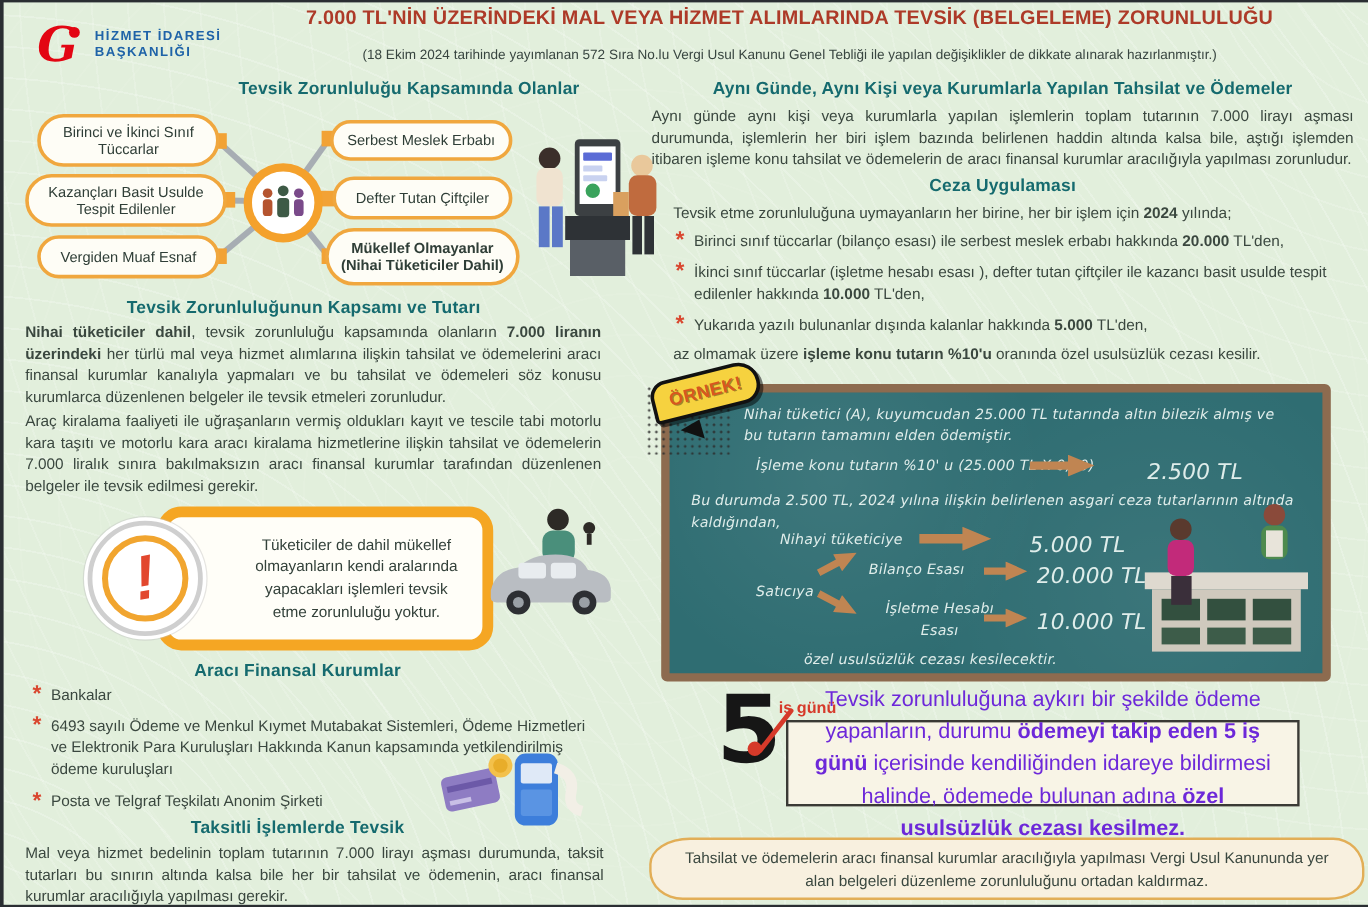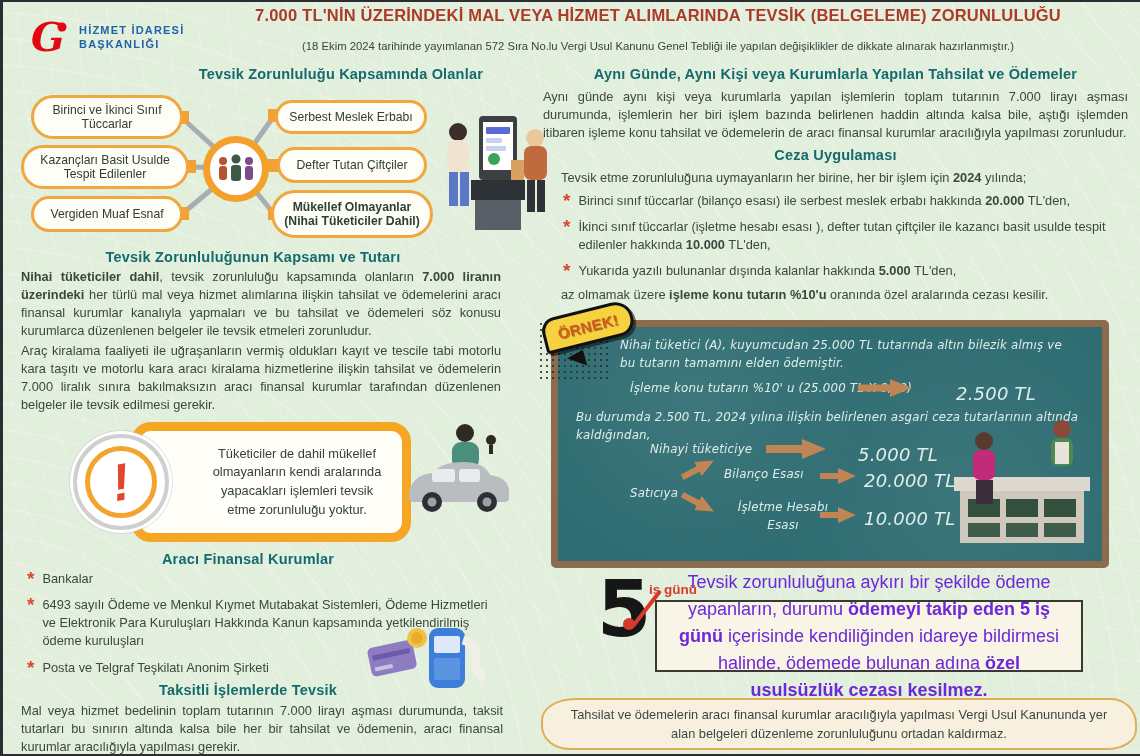--- a/index.html
+++ b/index.html
@@ -221,21 +221,21 @@
     </div>
     <div class="bullet-row">
       <span class="ast">*</span>
       <span class="body-text" style="text-align:left;"><span>İkinci sınıf tüccarlar (işletme hesabı esası ), defter tutan çiftçiler ile kazancı basit usulde tespit edilenler hakkında </span><span class="bold">10.000</span><span> TL'den,</span></span>
     </div>
     <div class="bullet-row">
       <span class="ast">*</span>
       <span class="body-text" style="text-align:left;"><span>Yukarıda yazılı bulunanlar dışında kalanlar hakkında </span><span class="bold">5.000</span><span> TL'den,</span></span>
     </div>
   </div>
-  <div class="abs body-text" style="left:558px; top:284px; width:560px; text-align:left;"><span>az olmamak üzere </span><span class="bold">işleme konu tutarın %10'u</span><span> oranında özel aralarında cezası kesilir.</span></div>
+  <div class="abs body-text" style="left:558px; top:284px; width:560px; text-align:left;"><span>az olmamak üzere </span><span class="bold">işleme konu tutarın %10'u</span><span> oranında özel usulsüzlük cezası kesilir.</span></div>
 
   <div id="board" class="abs" style="left:548px; top:318px; width:558px; height:248px;">
     <div class="abs chalk" style="left:62px; top:10px; width:452px;">Nihai tüketici (A), kuyumcudan 25.000 TL tutarında altın bilezik almış ve bu tutarın tamamını elden ödemiştir.</div>
     <div class="abs chalk" style="left:72px; top:53px;">İşleme konu tutarın %10' u (25.000 TL X 0,10)</div>
     <svg class="abs" style="left:300px; top:52px;" width="54" height="18" viewBox="0 0 54 18">
       <path d="M0 5.5 h32 v-5.5 l22 9 l-22 9 v-5.5 h-32 z" fill="#c08552"></path>
     </svg>
     <div class="abs chalk chalk-val" style="left:398px; top:53px;">2.500 TL</div>
     <div class="abs chalk" style="left:18px; top:82px; width:510px;">Bu durumda 2.500 TL, 2024 yılına ilişkin belirlenen asgari ceza tutarlarının altında kaldığından,</div>
 
@@ -257,20 +257,21 @@
     </svg>
     <svg class="abs" style="left:122px; top:168px; transform:rotate(28deg);" width="36" height="16" viewBox="0 0 36 16">
       <path d="M0 5 h18 v-5 l18 8 l-18 8 v-5 h-18 z" fill="#c08552"></path>
     </svg>
     <div class="abs chalk" style="left:166px; top:172px; width:118px; text-align:center;">İşletme Hesabı Esası</div>
     <svg class="abs" style="left:262px; top:180px;" width="36" height="16" viewBox="0 0 36 16">
       <path d="M0 5 h18 v-5 l18 8 l-18 8 v-5 h-18 z" fill="#c08552"></path>
     </svg>
     <div class="abs chalk chalk-val" style="left:306px; top:178px;">10.000 TL</div>
 
+    <div class="abs chalk" style="left:112px; top:214px;">özel usulsüzlük cezası kesilecektir.</div>
 
     <svg class="abs" style="right:4px; bottom:4px;" width="152" height="150" viewBox="0 0 152 150">
       <rect x="8" y="70" width="136" height="14" fill="#ded9cf"></rect>
       <rect x="14" y="84" width="124" height="52" fill="#cfc9bd"></rect>
       <rect x="22" y="92" width="32" height="18" fill="#33503f"></rect>
       <rect x="60" y="92" width="32" height="18" fill="#33503f"></rect>
       <rect x="98" y="92" width="32" height="18" fill="#33503f"></rect>
       <rect x="22" y="116" width="32" height="14" fill="#3d5c49"></rect>
       <rect x="60" y="116" width="32" height="14" fill="#3d5c49"></rect>
       <rect x="98" y="116" width="32" height="14" fill="#3d5c49"></rect>

